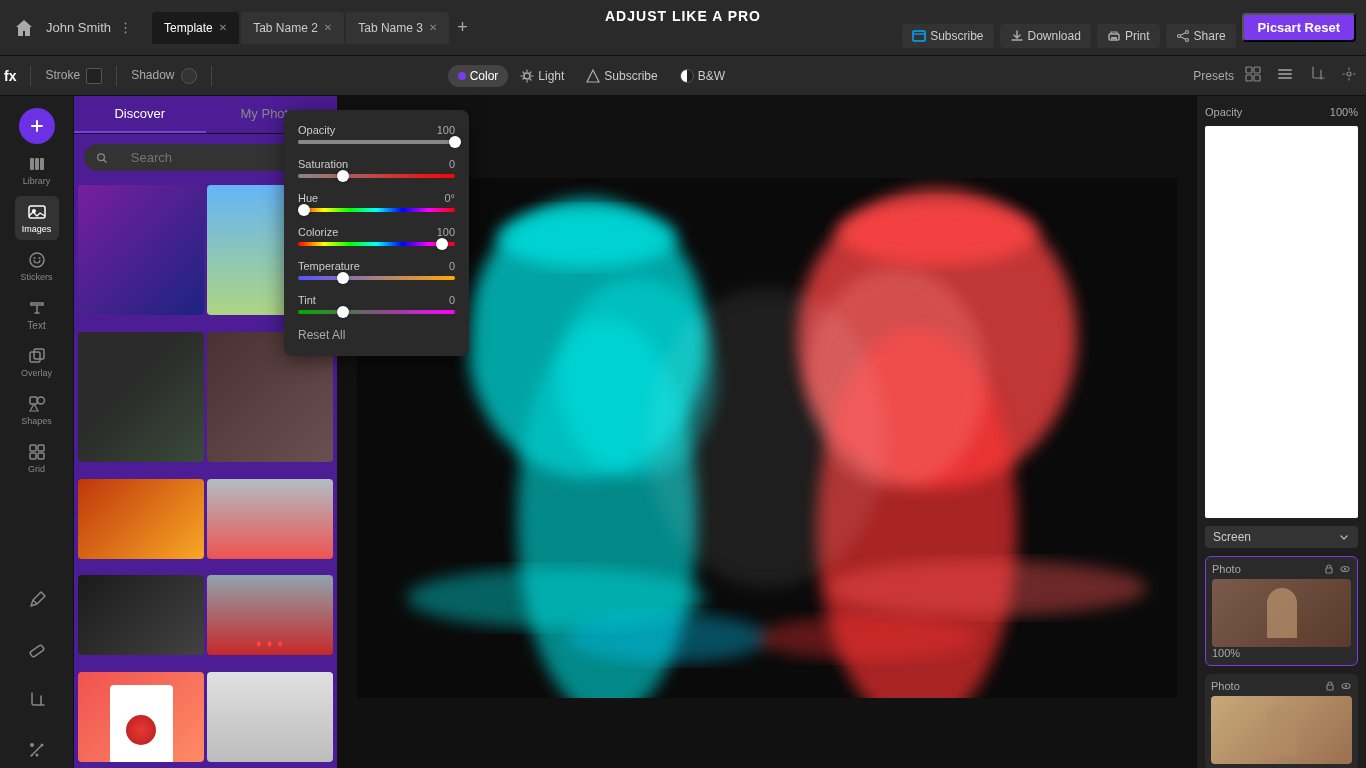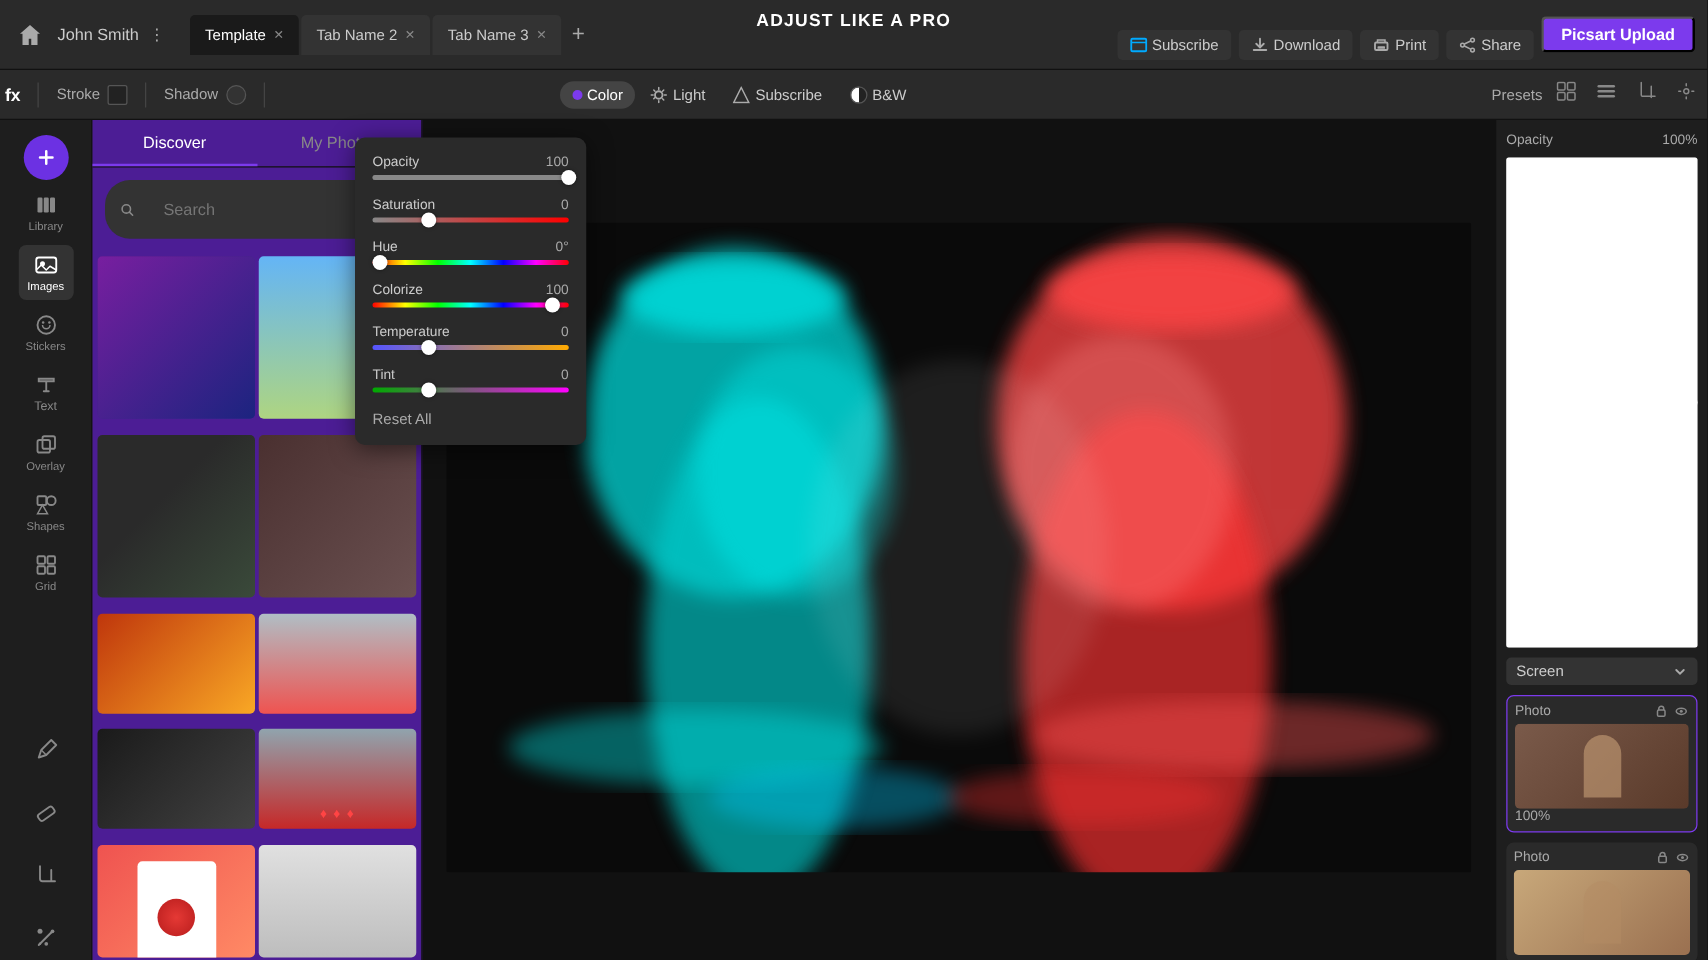--- a/index.html
+++ b/index.html
@@ -39,21 +39,21 @@
     .sidebar-icon { width: 44px; height: 44px; display: flex; flex-direction: column; align-items: center; justify-content: center; cursor: pointer; border-radius: 6px; gap: 2px; color: #888; font-size: 10px; }
     .sidebar-icon.active { background: #333; color: #fff; }
     .sidebar-icon svg { width: 20px; height: 20px; }
     .sidebar-add { width: 36px; height: 36px; background: #6c31e3; border-radius: 50%; display: flex; align-items: center; justify-content: center; cursor: pointer; margin-top: 4px; }
 
     
     .left-panel { width: 264px; background: #4c1d95; border-right: 1px solid #111; display: flex; flex-direction: column; }
     .panel-tabs { display: flex; border-bottom: 1px solid #111; }
     .panel-tab { flex: 1; text-align: center; padding: 10px; font-size: 13px; color: #888; cursor: pointer; }
     .panel-tab.active { color: #fff; border-bottom: 2px solid #7c3aed; }
-    .search-bar { margin: 10px; display: flex; align-items: center; background: #333; border-radius: 20px; padding: 16px 12px; gap: 23px; }
+    .search-bar { margin: 10px; display: flex; align-items: center; background: #333; border-radius: 20px; padding: 6px 12px; gap: 23px; }
     .search-bar input { background: none; border: none; outline: none; color: #ccc; font-size: 13px; width: 100%; }
     .image-grid { display: grid; grid-template-columns: 1fr 1fr; gap: 3px; padding: 4px; overflow-y: auto; flex: 1; }
     .grid-img { background: #444; border-radius: 4px; overflow: hidden; position: relative; }
     .grid-img:nth-child(1) { height: 130px; }
     .grid-img:nth-child(2) { height: 130px; }
     .grid-img:nth-child(3) { height: 130px; }
     .grid-img:nth-child(4) { height: 130px; }
     .grid-img:nth-child(5) { height: 80px; }
     .grid-img:nth-child(6) { height: 80px; }
     .grid-img:nth-child(7) { height: 80px; }
@@ -153,21 +153,21 @@
     <button class="top-btn">
       <svg width="14" height="14" viewBox="0 0 14 14" fill="none">
           <circle cx="11" cy="3" r="1.5" stroke="#aaa" stroke-width="1.2"></circle>
           <circle cx="3" cy="7" r="1.5" stroke="#aaa" stroke-width="1.2"></circle>
           <circle cx="11" cy="11" r="1.5" stroke="#aaa" stroke-width="1.2"></circle>
           <path d="M4.5 7.8l5 2.5M9.5 3.8L4.5 6.2" stroke="#aaa" stroke-width="1.2"></path>
         </svg>
       <span>Share</span>
     </button>
     <button class="upload-btn">
-      <span>Picsart Upload</span>
+      <span>Picsart Reset</span>
     </button>
   </div>
 </div>
 
 <div class="toolbar">
   <span class="tool-fx">fx</span>
   <div class="tool-sep"></div>
   <div class="tool-group">
     <span class="tool-label">Stroke</span>
     <div class="tool-swatch"></div>

